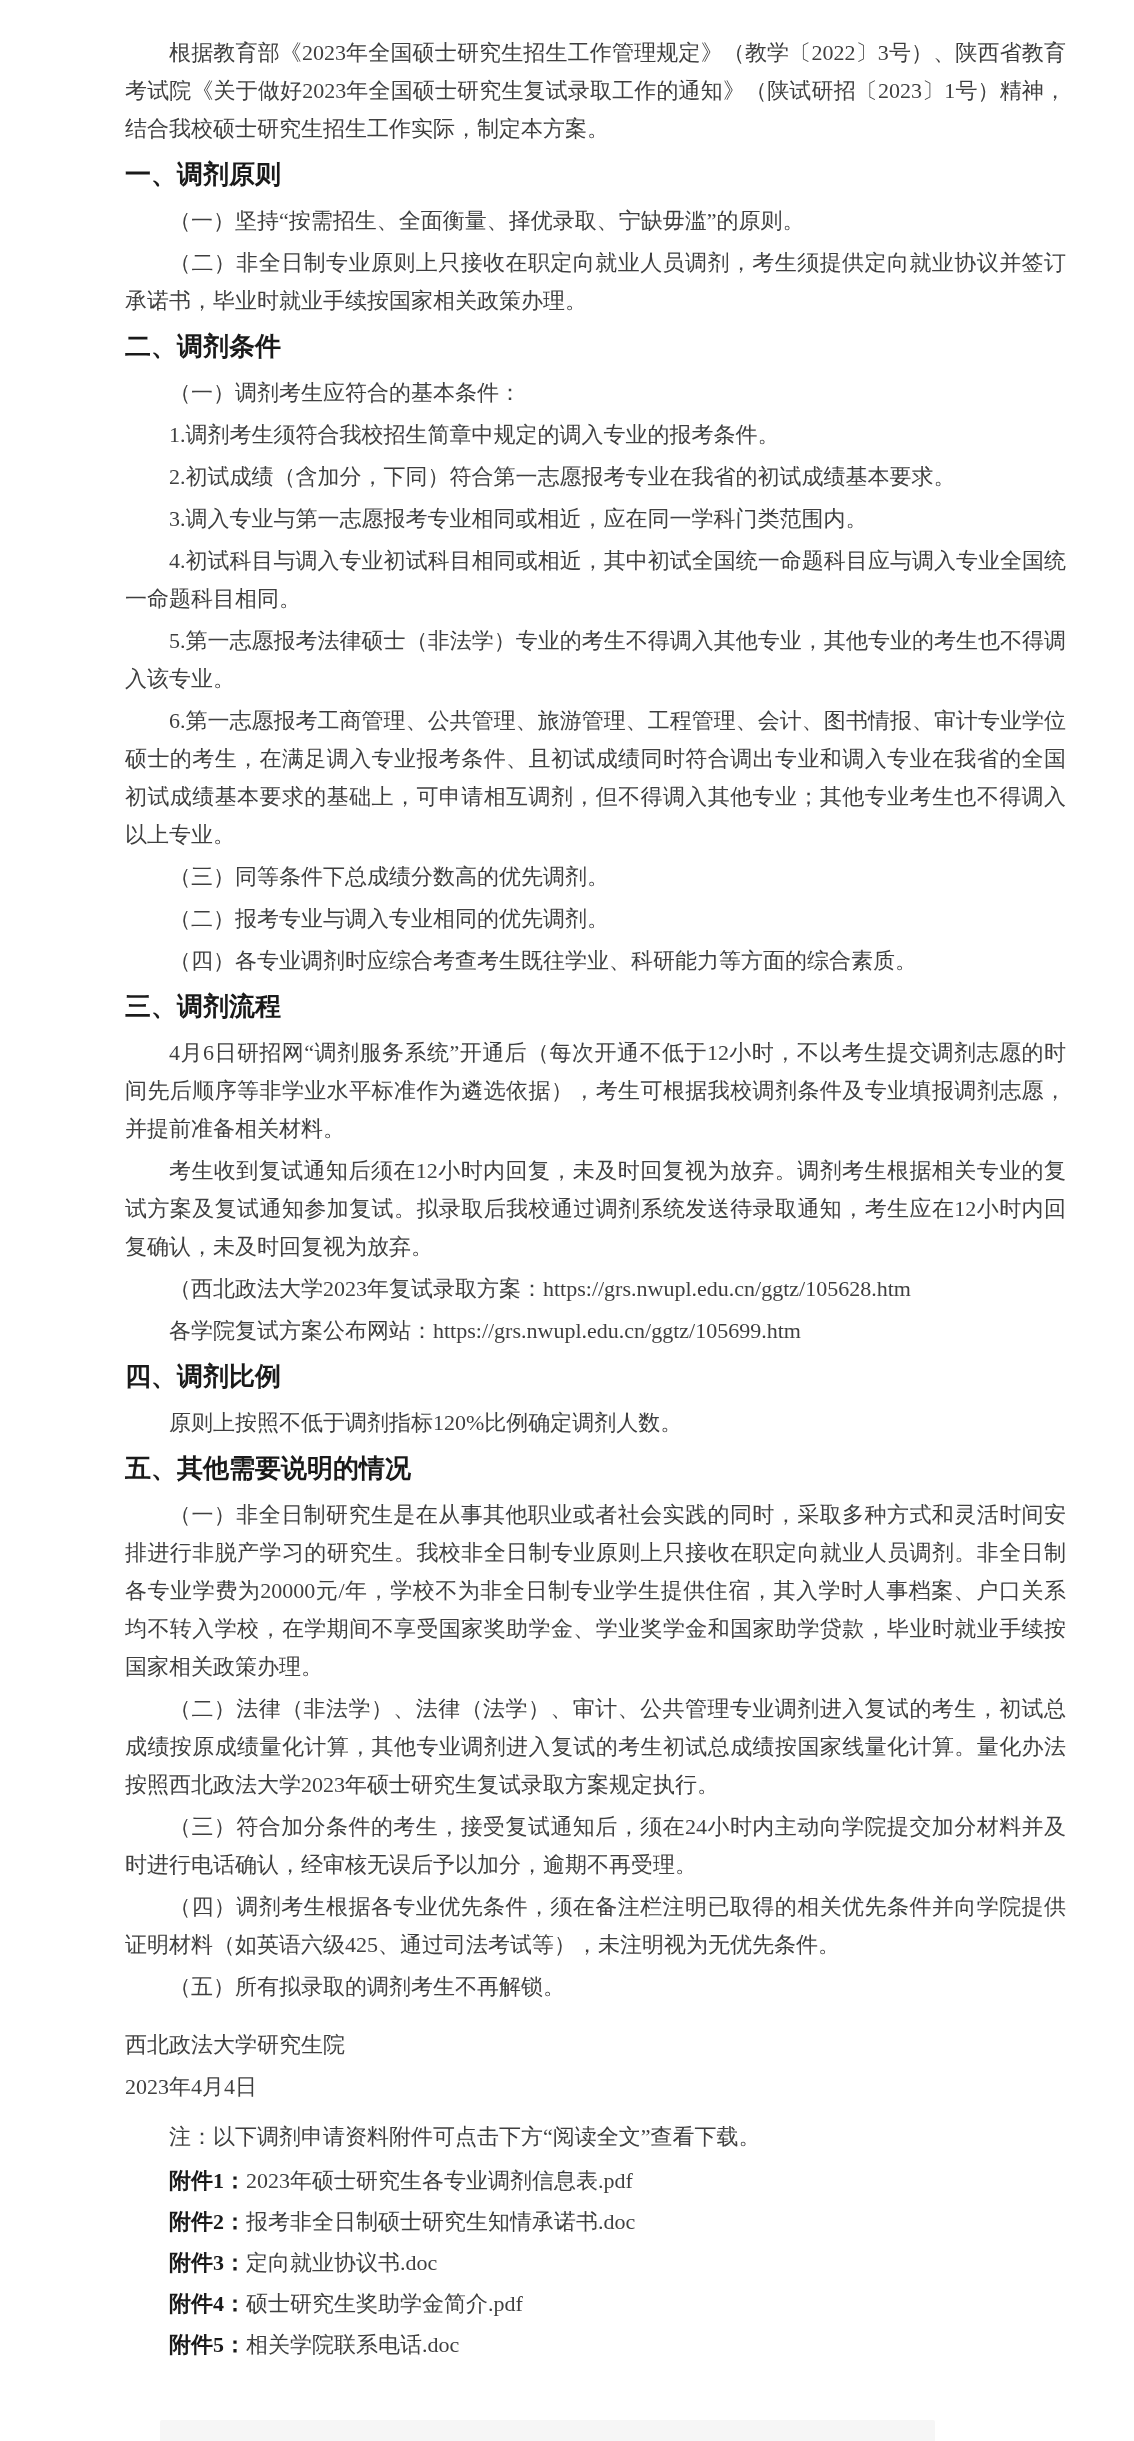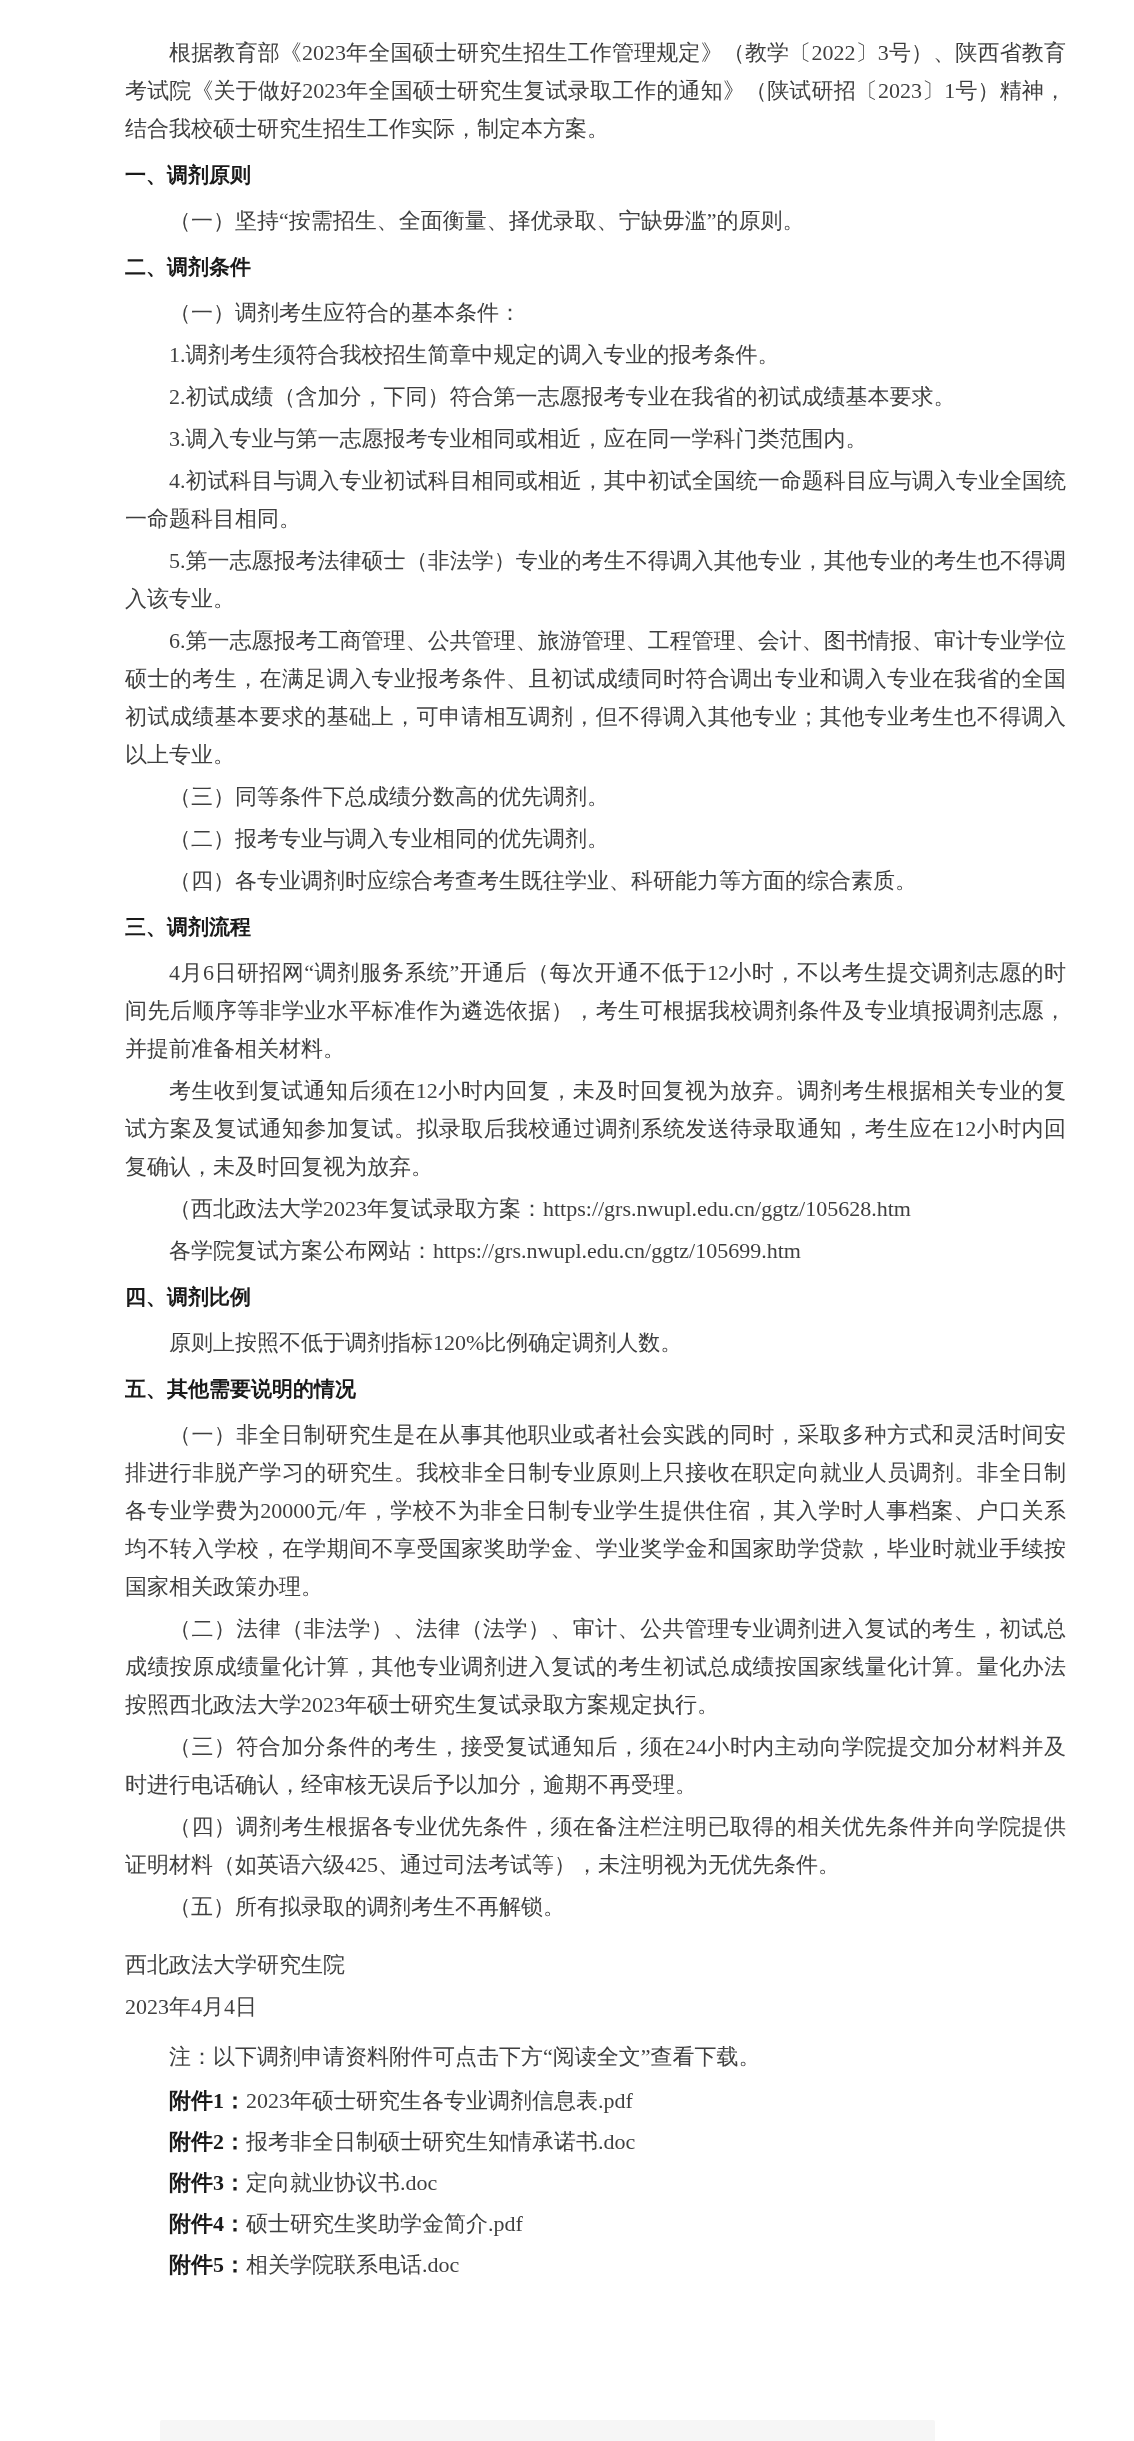--- a/index.html
+++ b/index.html
@@ -23,21 +23,21 @@
   .para {
     margin: 0 0 4px 0;
     line-height: 38px;
     text-indent: 2em;
     text-align: justify;
     word-break: break-all;
   }
   .sec-heading {
     margin: 8px 0 8px 0;
     line-height: 38px;
-    font-size: 21px;
+    font-size: 26px;
     font-weight: bold;
     color: #1a1a1a;
     text-indent: 0;
   }
   .signature {
     margin-top: 20px;
     text-align: left;
   }
   .signature .sig-line {
     margin: 0 0 4px 0;
@@ -70,20 +70,21 @@
 </head>
 <body>
 
 <div class="page">
 
   <p class="para">根据教育部《2023年全国硕士研究生招生工作管理规定》（教学〔2022〕3号）、陕西省教育考试院《关于做好2023年全国硕士研究生复试录取工作的通知》（陕试研招〔2023〕1号）精神，结合我校硕士研究生招生工作实际，制定本方案。</p>
 
   <div>
       <h2 class="sec-heading">一、调剂原则</h2>
       <p class="para">（一）坚持“按需招生、全面衡量、择优录取、宁缺毋滥”的原则。</p>
+      <p class="para">（二）非全日制专业原则上只接收在职定向就业人员调剂，考生须提供定向就业协议并签订承诺书，毕业时就业手续按国家相关政策办理。</p>
       <h2 class="sec-heading">二、调剂条件</h2>
       <p class="para">（一）调剂考生应符合的基本条件：</p>
       <p class="para">1.调剂考生须符合我校招生简章中规定的调入专业的报考条件。</p>
       <p class="para">2.初试成绩（含加分，下同）符合第一志愿报考专业在我省的初试成绩基本要求。</p>
       <p class="para">3.调入专业与第一志愿报考专业相同或相近，应在同一学科门类范围内。</p>
       <p class="para">4.初试科目与调入专业初试科目相同或相近，其中初试全国统一命题科目应与调入专业全国统一命题科目相同。</p>
       <p class="para">5.第一志愿报考法律硕士（非法学）专业的考生不得调入其他专业，其他专业的考生也不得调入该专业。</p>
       <p class="para">6.第一志愿报考工商管理、公共管理、旅游管理、工程管理、会计、图书情报、审计专业学位硕士的考生，在满足调入专业报考条件、且初试成绩同时符合调出专业和调入专业在我省的全国初试成绩基本要求的基础上，可申请相互调剂，但不得调入其他专业；其他专业考生也不得调入以上专业。</p>
       <p class="para">（三）同等条件下总成绩分数高的优先调剂。</p>
       <p class="para">（二）报考专业与调入专业相同的优先调剂。</p>

